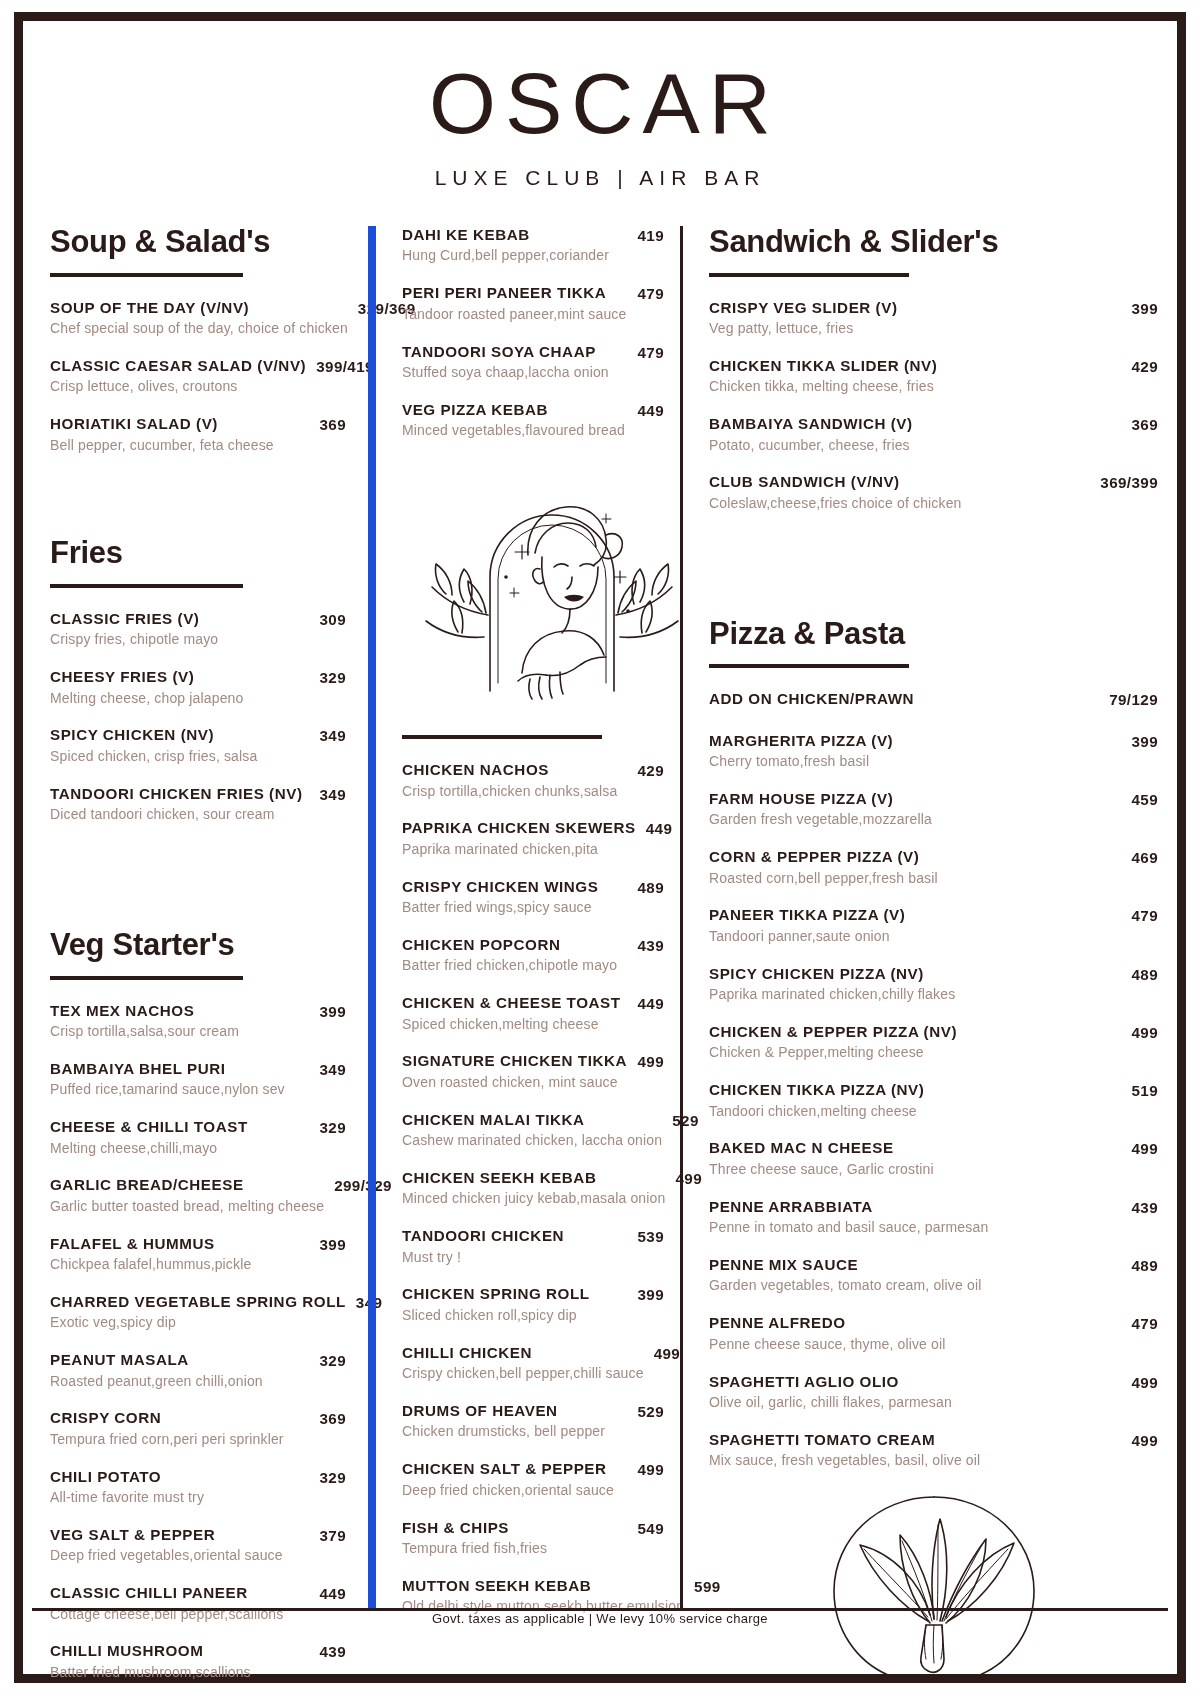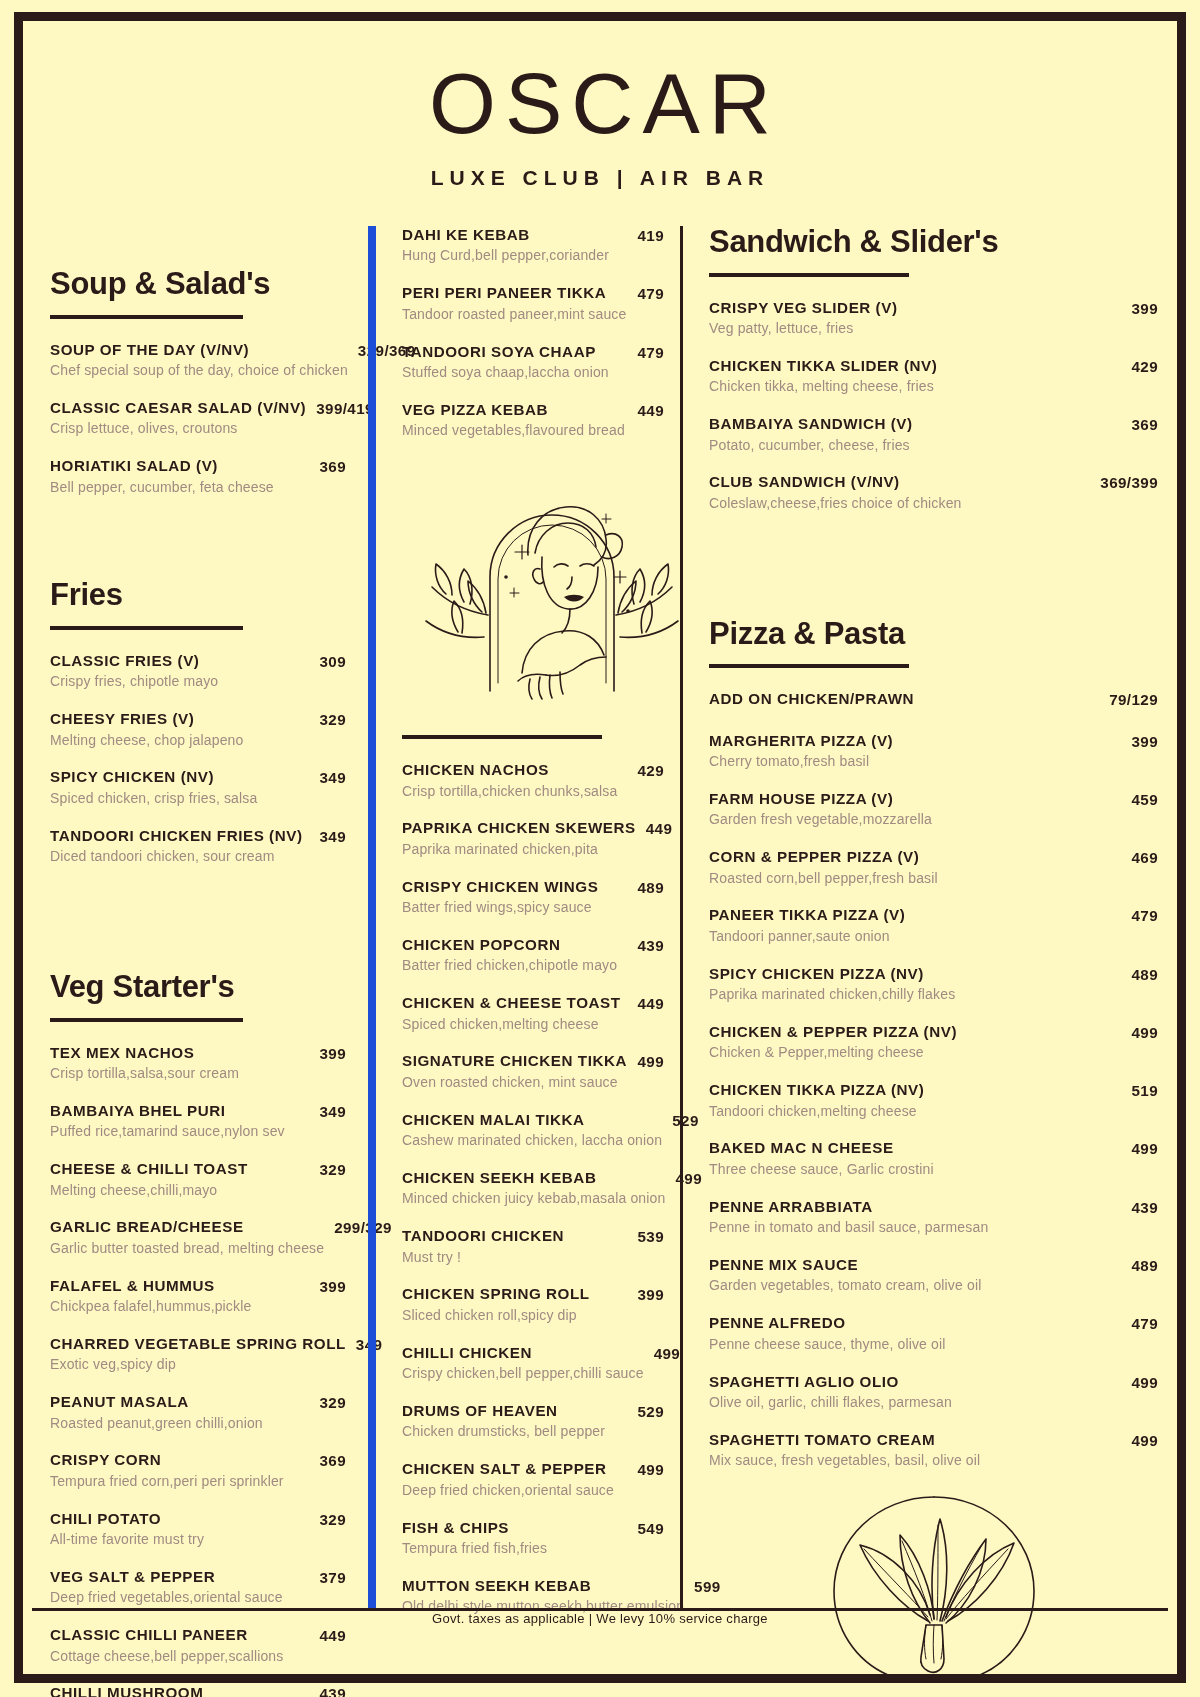--- a/index.html
+++ b/index.html
@@ -4,21 +4,21 @@
 <style>
   html, body {
     margin: 0;
     padding: 0;
     background: #f5d9cb;
   }
   .page {
     position: relative;
     width: 1200px;
     height: 1697px;
-    background: #fef9c3;
+    background: #ffffff;
     box-sizing: border-box;
     padding: 12px;
     font-family: "Liberation Sans", sans-serif;
     overflow: hidden;
   }
   .outer-border {
     position: absolute;
     left: 14px;
     top: 12px;
     right: 14px;
@@ -47,37 +47,37 @@
     color: #2b1b18;
     font-weight: 300;
     line-height: 1;
     margin-left: 9px;
   }
   .brand-sub {
     margin-top: 20px;
     font-size: 21px;
     letter-spacing: 6px;
     color: #2b1b18;
-    font-weight: 700;
+    font-weight: 400;
   }
 
   
   .columns {
     position: absolute;
     top: 196px;
     left: 0;
     right: 0;
     bottom: 56px;
     display: flex;
   }
   .col {
     position: relative;
     box-sizing: border-box;
   }
-  .col-left  { width: 336px; padding: 0 22px 0 18px; margin-top: 42px; }
+  .col-left  { width: 336px; padding: 0 22px 0 18px; }
   .col-mid   { width: 312px; padding: 0 16px 0 26px; border-left: 8px solid #1d4ed8; }
   .col-right { flex: 1;      padding: 0 10px 0 26px; border-left: 3px solid #2b1b18; }
 
   .section-title {
     font-size: 31px;
     font-weight: 700;
     color: #2b1b18;
     letter-spacing: -0.3px;
     line-height: 1.05;
   }

